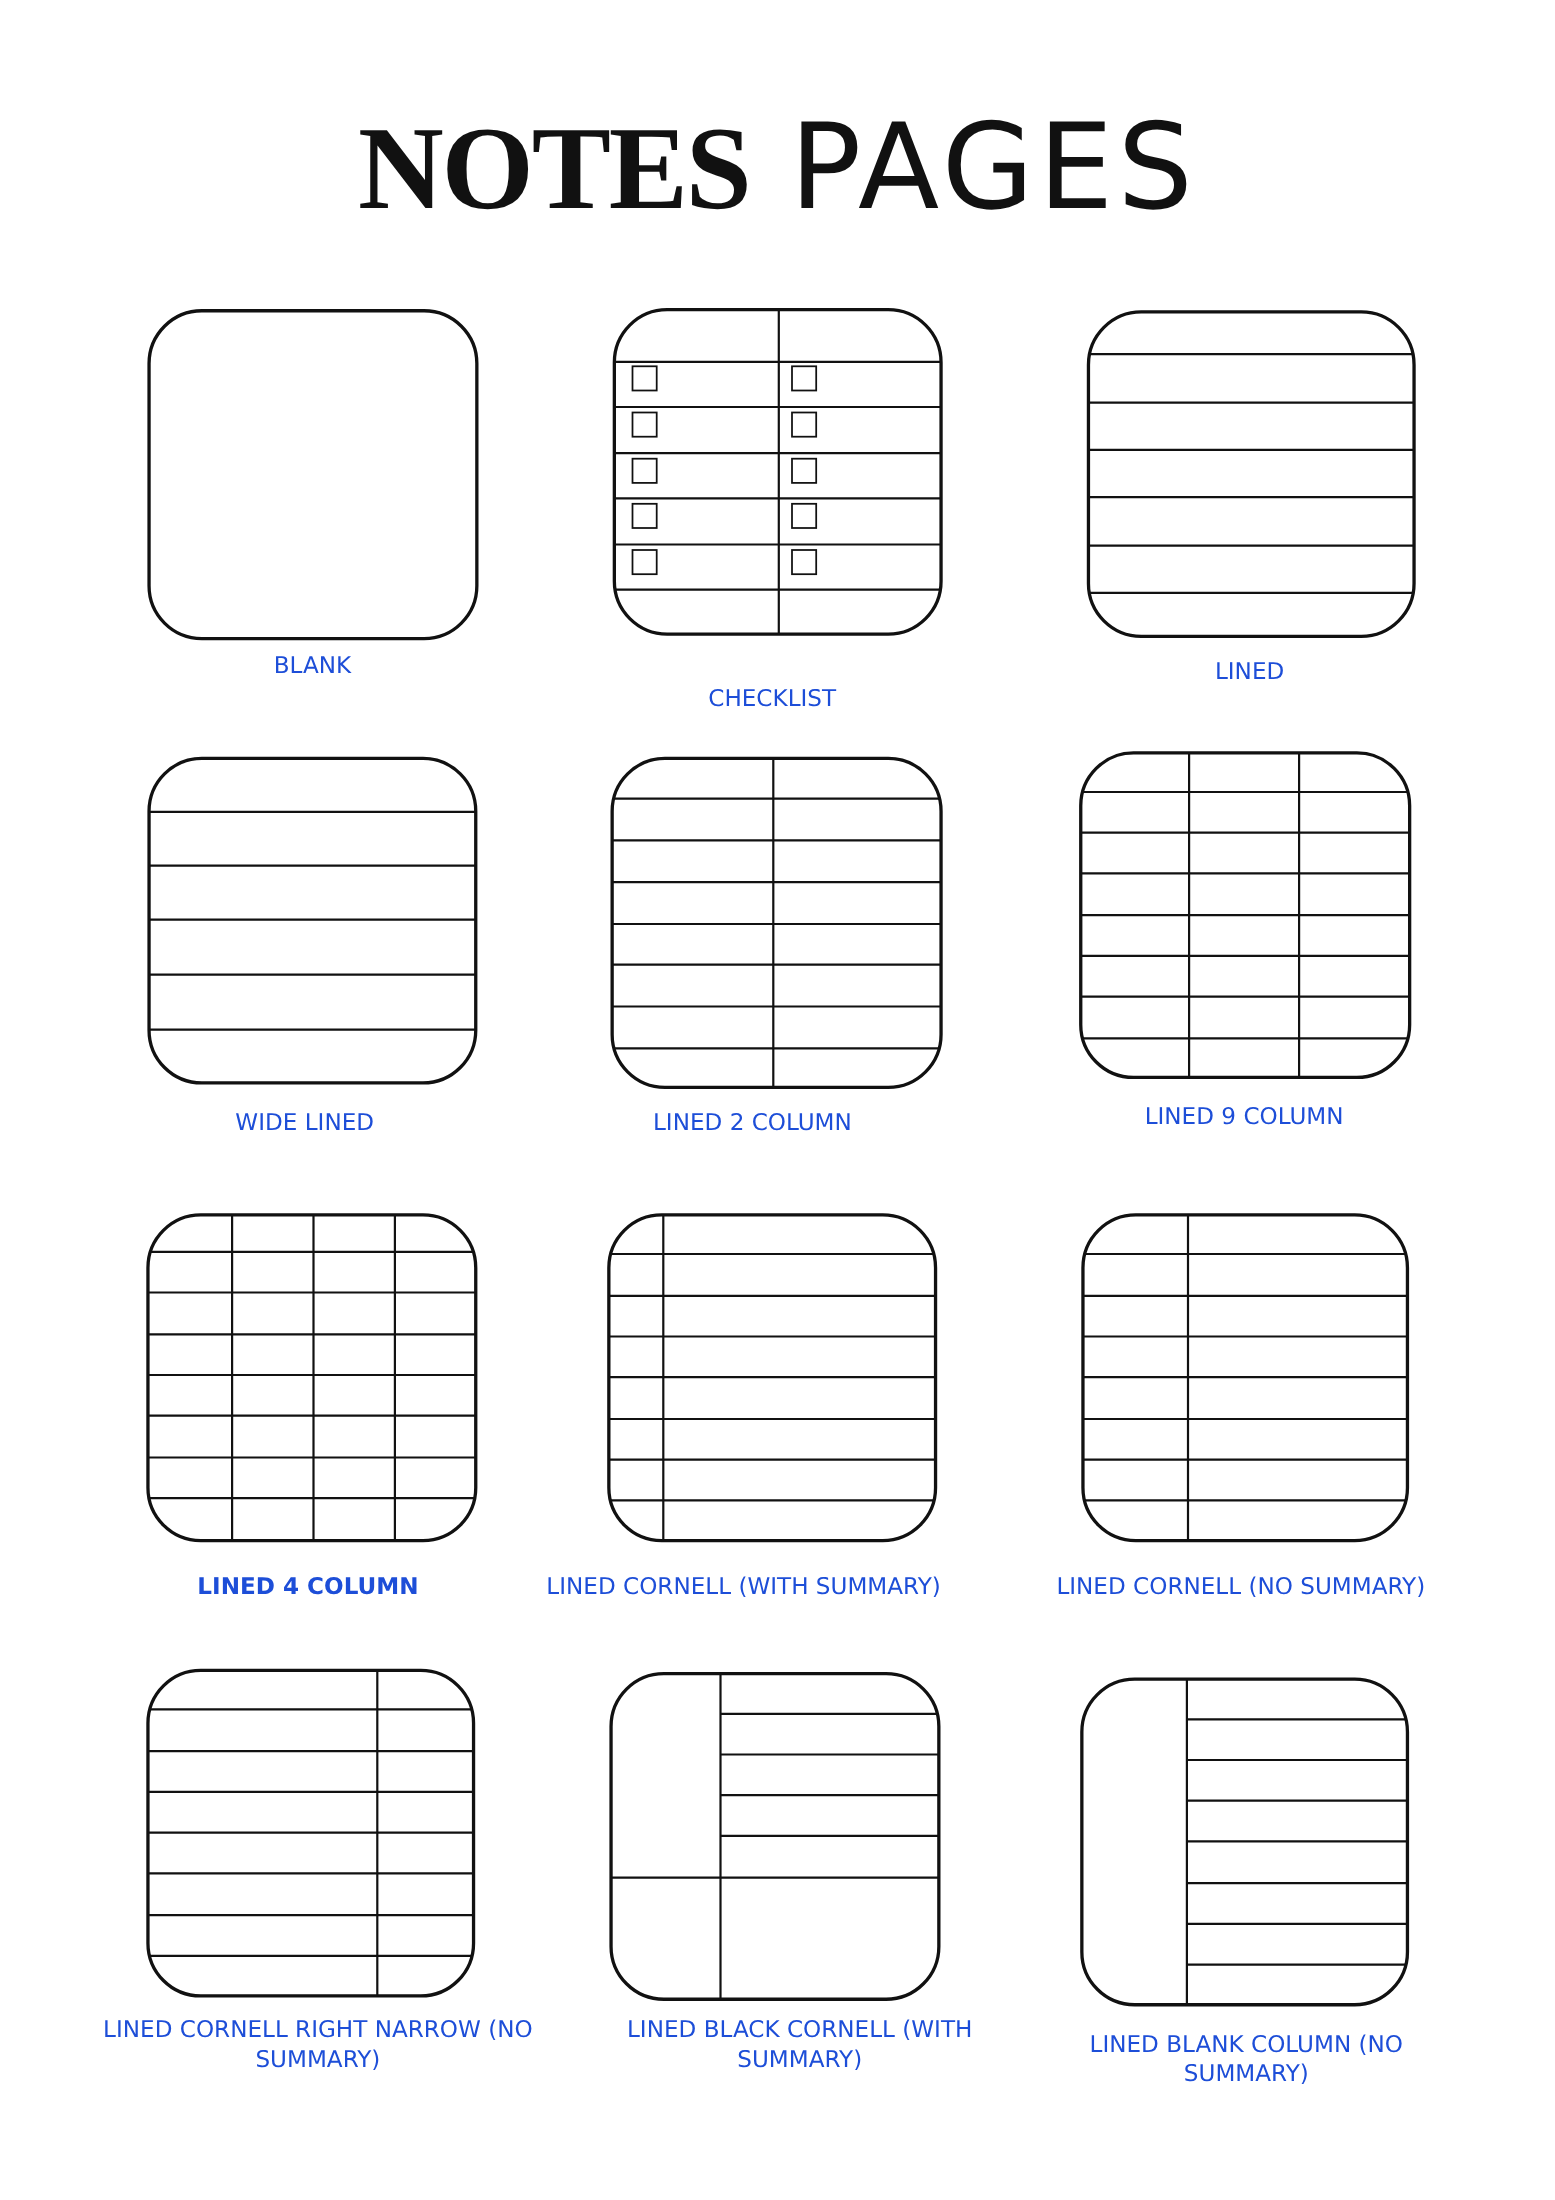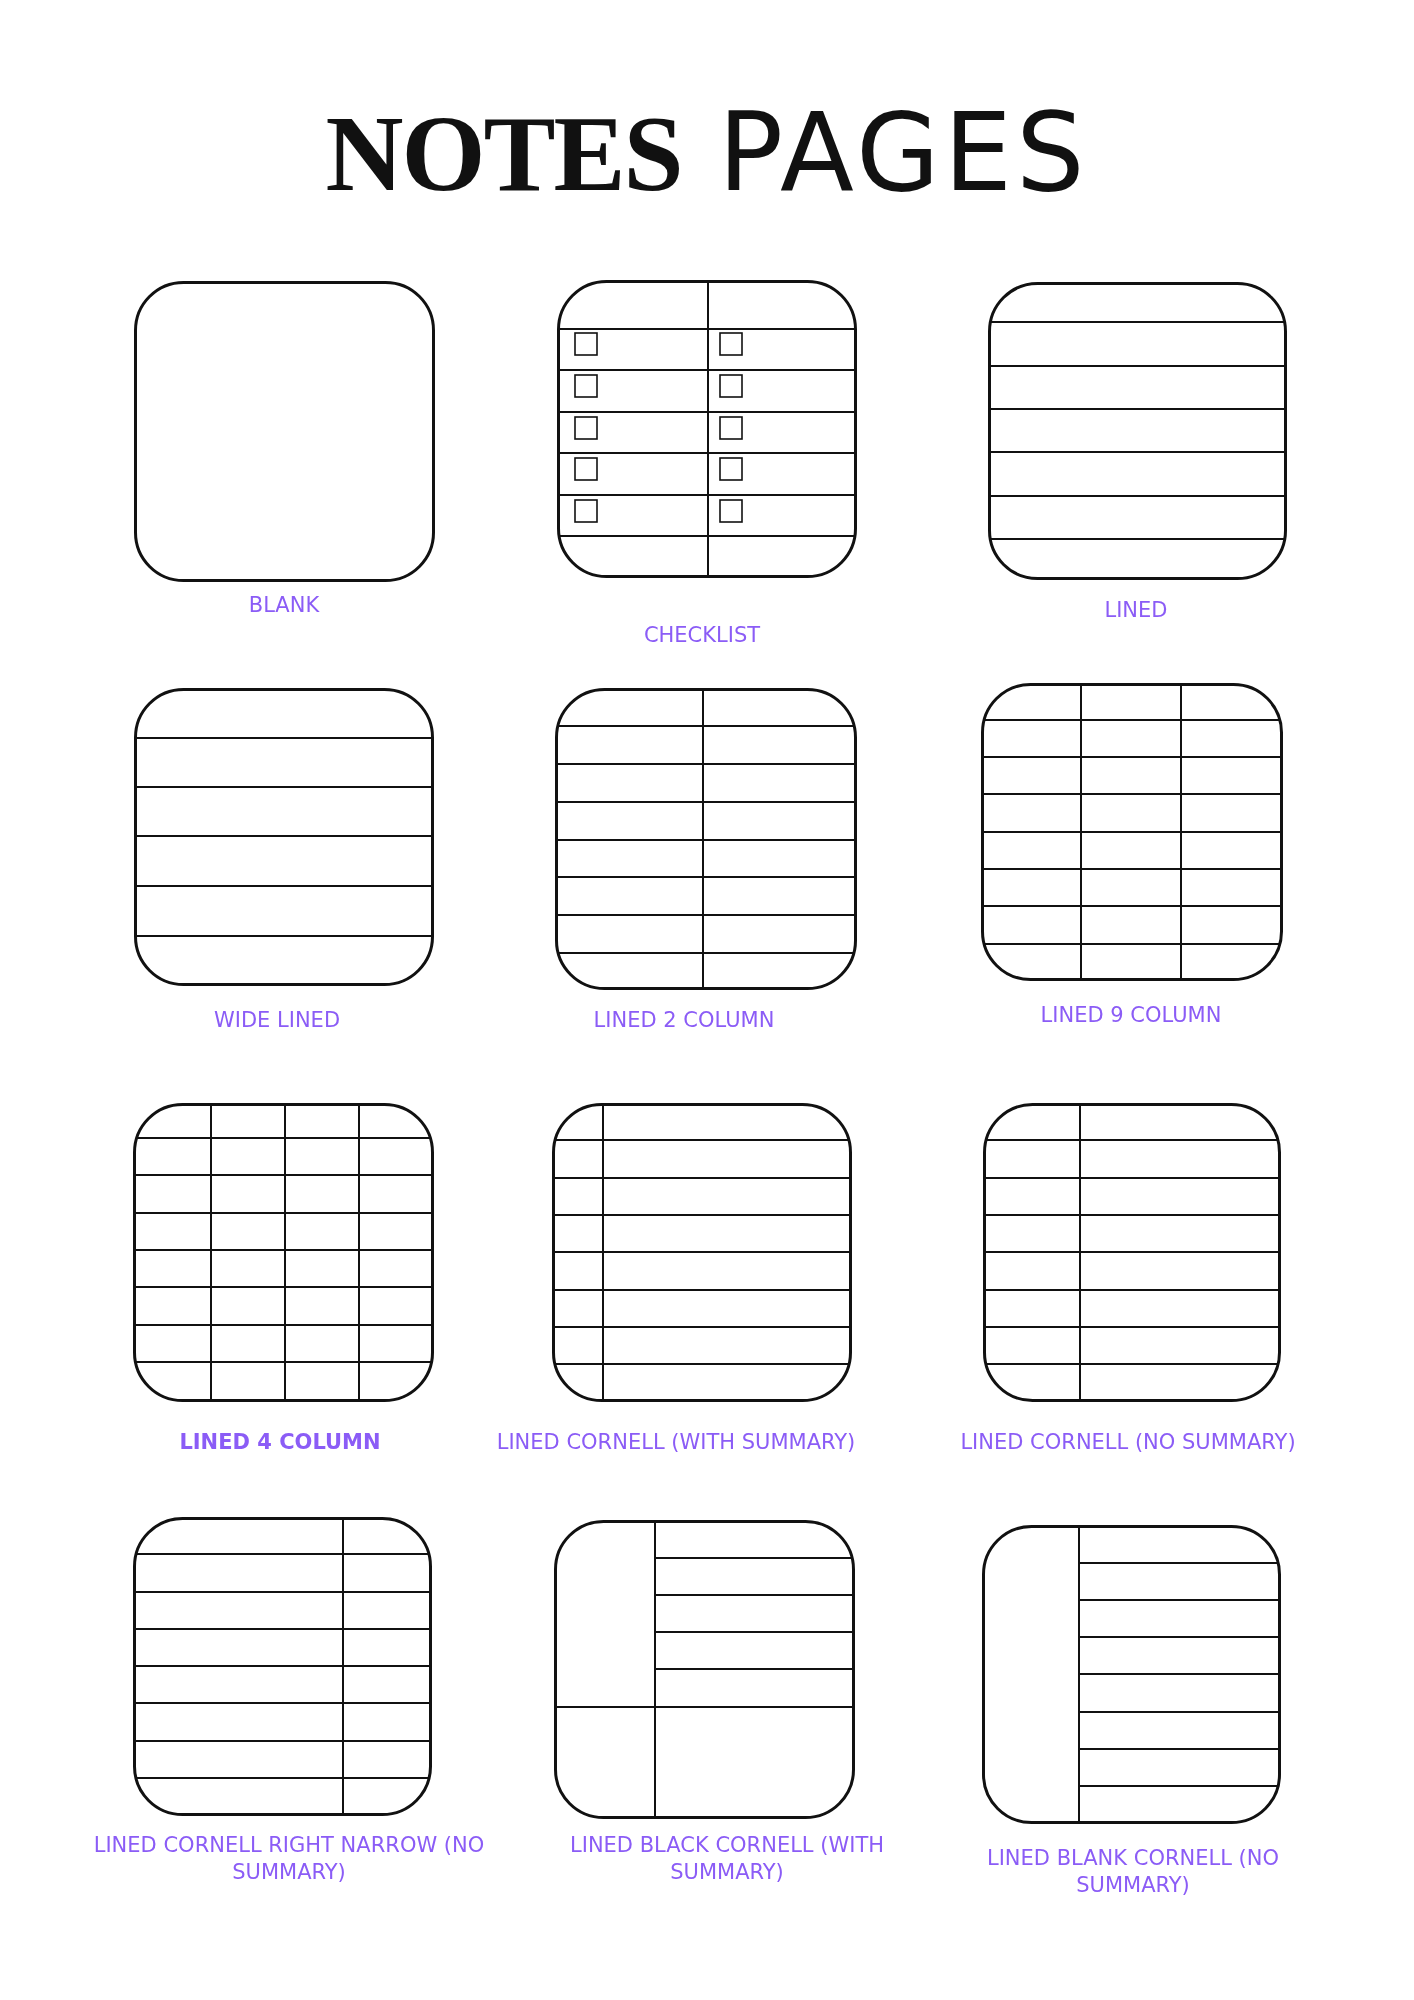--- a/index.html
+++ b/index.html
@@ -2,21 +2,21 @@
 <html><head>
   <meta charset="utf-8">
   <style>
     html, body { margin: 0; padding: 0; background: #ffffff; }
     body { width: 1414px; height: 2000px; position: relative; overflow: hidden; font-family: "DejaVu Sans", sans-serif; color: #111111; }
     .title { position: absolute; top: 88px; left: 0; width: 1414px; text-align: center; font-size: 108px; line-height: 130px; letter-spacing: 2px; white-space: nowrap; }
     .title .bold { font-weight: 700; font-family: Liberation Serif, serif; letter-spacing: -2px; }
     .title .light { font-weight: 400; font-family: "DejaVu Sans", sans-serif; letter-spacing: 4px; }
     .tile { position: absolute; }
     .tile svg { position: absolute; left: 0; top: 0; overflow: visible; }
-    .label { position: absolute; text-align: center; font-size: 21px; line-height: 27px; color: #8b5cf6; white-space: pre-line; font-family: "DejaVu Sans", sans-serif; font-weight: 400; }
+    .label { position: absolute; text-align: center; font-size: 21px; line-height: 27px; color: #1d4ed8; white-space: pre-line; font-family: "DejaVu Sans", sans-serif; font-weight: 400; }
   </style>
 </head>
 <body>
 
 <div class="title">
   <span class="bold">NOTES</span>
   <span class="light">PAGES</span>
 </div>
 
 <div id="tiles">
@@ -262,15 +262,15 @@
           <line x1="97" y1="75" x2="299" y2="75"></line>
           <line x1="97" y1="112" x2="299" y2="112"></line>
           <line x1="97" y1="149" x2="299" y2="149"></line>
           <line x1="97" y1="187" x2="299" y2="187"></line>
           <line x1="97" y1="224" x2="299" y2="224"></line>
           <line x1="97" y1="261" x2="299" y2="261"></line>
         </g>
         <rect x="1.5" y="1.5" width="296" height="296" rx="48" ry="48" fill="none" stroke="#111111" stroke-width="3"></rect>
       </svg>
     </div>
-    <div class="label" style="width: 440px; left: 913px; top: 1845px;">LINED BLANK CORNELL (NO
+    <div class="label" style="width: 440px; left: 913px; top: 1845px;">LINED BLANK COLUMN (NO
 SUMMARY)</div>
   </div>
 
 </body></html>

